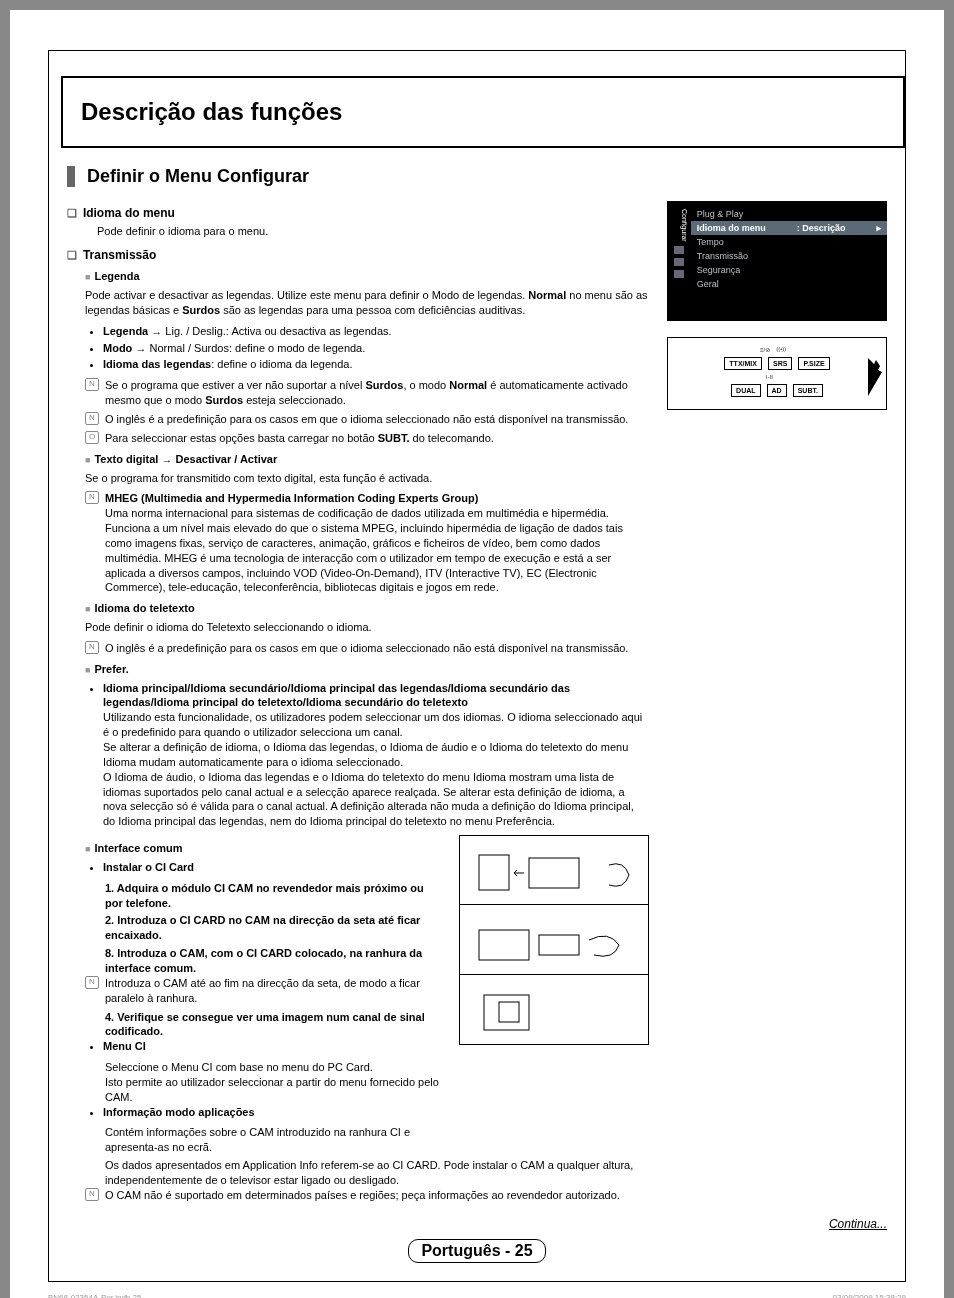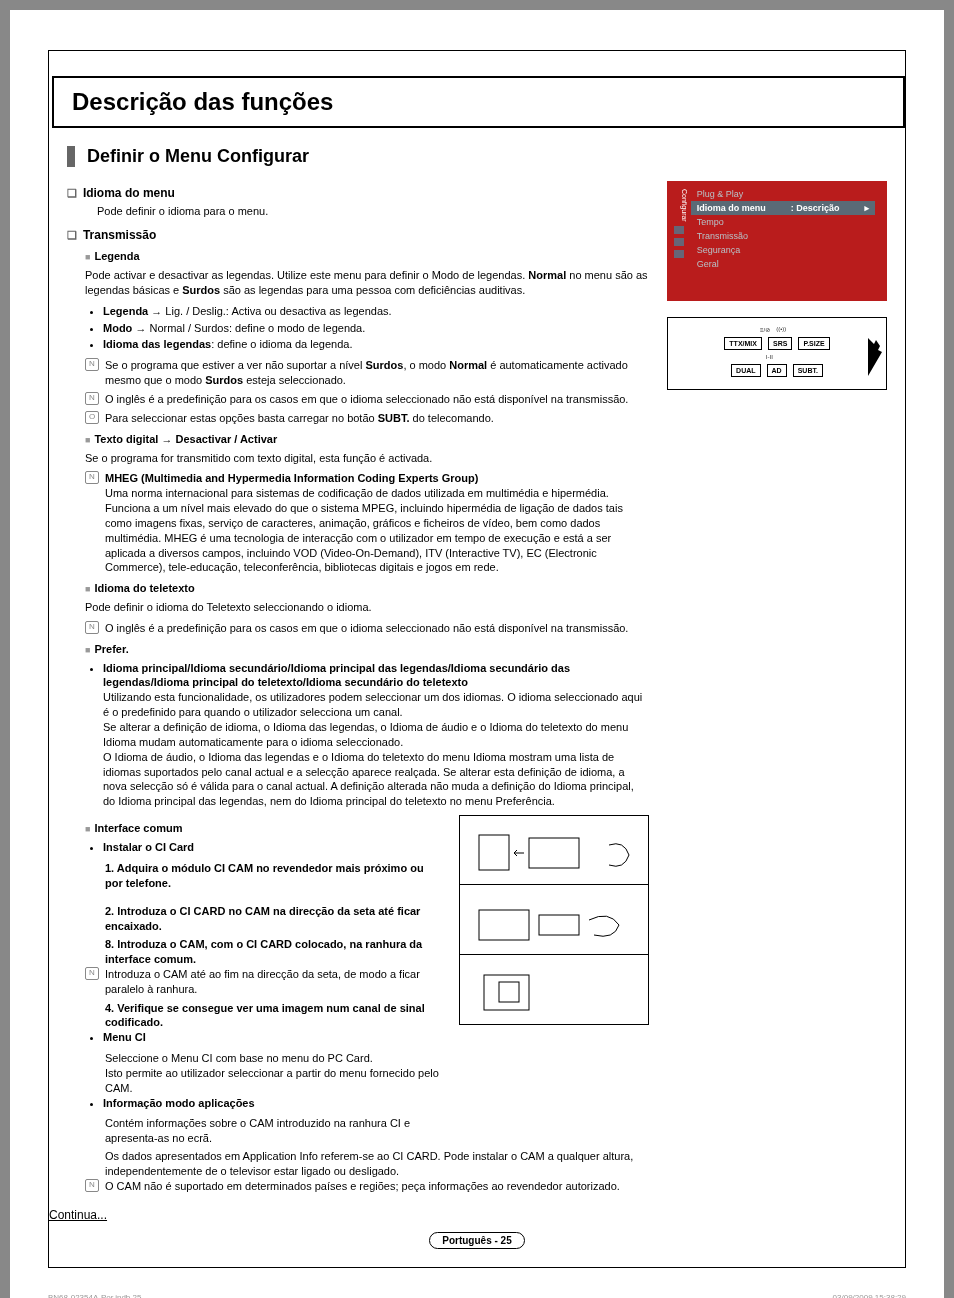--- a/index.html
+++ b/index.html
@@ -1,52 +1,52 @@
 <!DOCTYPE html>
 <html><head>
 <meta charset="utf-8">
 <style>
 *{margin:0;padding:0;box-sizing:border-box;font-family:Arial,Helvetica,sans-serif}
 body{background:#888;display:flex;justify-content:center;padding:10px}
 .page{background:#fff;width:954px;min-height:1298px;position:relative;padding:40px 38px 20px 38px}
 .content{border:1px solid #000;padding:25px 0 0 0;position:relative}
-.title-box{border:2px solid #000;margin:0 0 18px 3px;padding:10px 18px}
+.title-box{border:2px solid #000;margin:0 0 18px 12px;padding:20px 18px}
 .title{font-size:24px;font-weight:bold}
 .section-wrap{padding:0 18px}
 .section-head{border-left:8px solid #666;padding-left:12px;margin-bottom:14px}
 .section-head h2{font-size:18px;font-weight:bold}
 .body{display:flex;gap:18px}
 .left{flex:1;font-size:11px;line-height:1.35}
 .right{width:220px;flex-shrink:0}
 .h3{font-size:12px;font-weight:bold;margin:4px 0 3px 0;display:flex;align-items:center;gap:6px}
 .h3 .chk{color:#666;font-size:11px}
 .desc{margin:0 0 8px 30px}
 .sq{color:#999;font-size:9px;margin-right:4px}
 .h4{font-size:11px;font-weight:bold;margin:6px 0 4px 18px}
 .txt{margin:0 0 6px 18px}
 ul.bul{list-style:disc;margin:0 0 6px 36px}
 ul.bul li{margin-bottom:2px}
 .note{margin:0 0 4px 18px;padding-left:20px;position:relative}
 .note .ic{position:absolute;left:0;top:0;width:14px;height:13px;border:1px solid #888;border-radius:2px;font-size:8px;display:flex;align-items:center;justify-content:center;color:#888}
 .sub2{margin-left:18px}
 .sub3{margin-left:38px}
-.menu-panel{background:#b91c1c;color:#b8c0c6;font-size:9px;padding:6px 12px 30px 0;margin-bottom:16px}
+.menu-panel{background:#000000;color:#b8c0c6;font-size:9px;padding:6px 0 30px 0;margin-bottom:16px}
 .menu-side{display:inline-block;vertical-align:top;width:18px;text-align:center;font-size:7px;writing-mode:vertical-rl;color:#fff}
 .menu-items{display:inline-block;width:calc(100% - 22px);vertical-align:top}
 .menu-item{padding:2px 6px;display:flex;justify-content:space-between}
 .menu-item.sel{background:#5a6a76;color:#fff;font-weight:bold}
 .remote{border:1px solid #000;padding:8px 6px;font-size:7px;text-align:center;position:relative}
 .remote-row{display:flex;justify-content:center;gap:6px;margin-bottom:4px}
 .rbtn{border:1px solid #000;padding:2px 4px;font-size:7px;font-weight:bold}
 .rsmall{font-size:6px;color:#333}
 .remote svg{position:absolute;right:2px;top:10px}
 .ci-img{border:1px solid #000;height:70px;margin-bottom:0;display:flex;align-items:center;justify-content:center;font-size:8px;color:#999}
 .ci-img+.ci-img{border-top:none}
-.cont{text-align:left;text-decoration:underline;font-size:12px;margin:10px 18px 0 0}
-.footer-pill{display:inline-block;border:1px solid #000;border-radius:10px;padding:2px 12px;font-size:10px;font-weight:bold}
+.cont{text-align:right;font-style:italic;text-decoration:underline;font-size:12px;margin:10px 18px 0 0}
+.footer-pill{display:inline-block;border:1px solid #000;border-radius:10px;padding:2px 12px;font-size:16px;font-weight:bold}
 .footer-wrap{text-align:center;margin-top:8px;padding-bottom:18px}
 .meta{position:absolute;bottom:6px;left:38px;right:38px;font-size:8px;color:#999;display:flex;justify-content:space-between}
 strong,b{font-weight:bold}
 </style>
 </head>
 <body>
 
 <div class="page">
 <div class="content">
 <div class="title-box">
@@ -97,21 +97,21 @@
 <span>O Idioma de áudio, o Idioma das legendas e o Idioma do teletexto do menu Idioma mostram uma lista de idiomas suportados pelo canal actual e a selecção aparece realçada. Se alterar esta definição de idioma, a nova selecção só é válida para o canal actual. A definição alterada não muda a definição do Idioma principal, do Idioma principal das legendas, nem do Idioma principal do teletexto no menu Preferência.</span></li>
 </ul>
 
 <div style="display:flex;gap:18px">
 <div style="flex:1">
 <div class="h4"><span class="sq">■</span><span>Interface comum</span></div>
 <ul class="bul">
 <li><b>Instalar o CI Card</b></li>
 </ul>
 <div class="sub3"><b>1. Adquira o módulo CI CAM no revendedor mais próximo ou por telefone.</b></div>
-<div class="sub3" style="margin-top:14px"><b>2. Introduza o CI CARD no CAM na direcção da seta até ficar encaixado.</b></div>
+<div class="sub3" style="margin-top:3px"><b>2. Introduza o CI CARD no CAM na direcção da seta até ficar encaixado.</b></div>
 <div class="sub3" style="margin-top:3px"><b>8. Introduza o CAM, com o CI CARD colocado, na ranhura da interface comum.</b></div>
 <div class="note sub2"><span class="ic">N</span><span>Introduza o CAM até ao fim na direcção da seta, de modo a ficar paralelo à ranhura.</span></div>
 <div class="sub3" style="margin-top:3px"><b>4. Verifique se consegue ver uma imagem num canal de sinal codificado.</b></div>
 <ul class="bul">
 <li><b>Menu CI</b></li>
 </ul>
 <div class="sub3" style="margin-top:3px">Seleccione o Menu CI com base no menu do PC Card.</div>
 <div class="sub3">Isto permite ao utilizador seleccionar a partir do menu fornecido pelo CAM.</div>
 <ul class="bul">
 <li><b>Informação modo aplicações</b></li>

